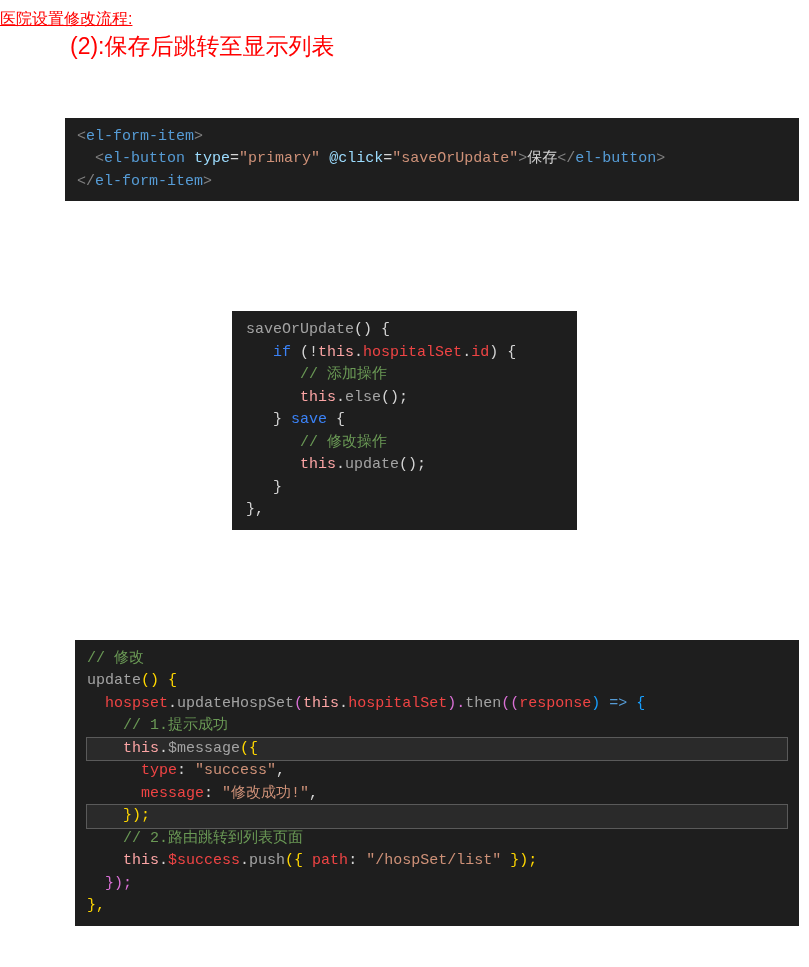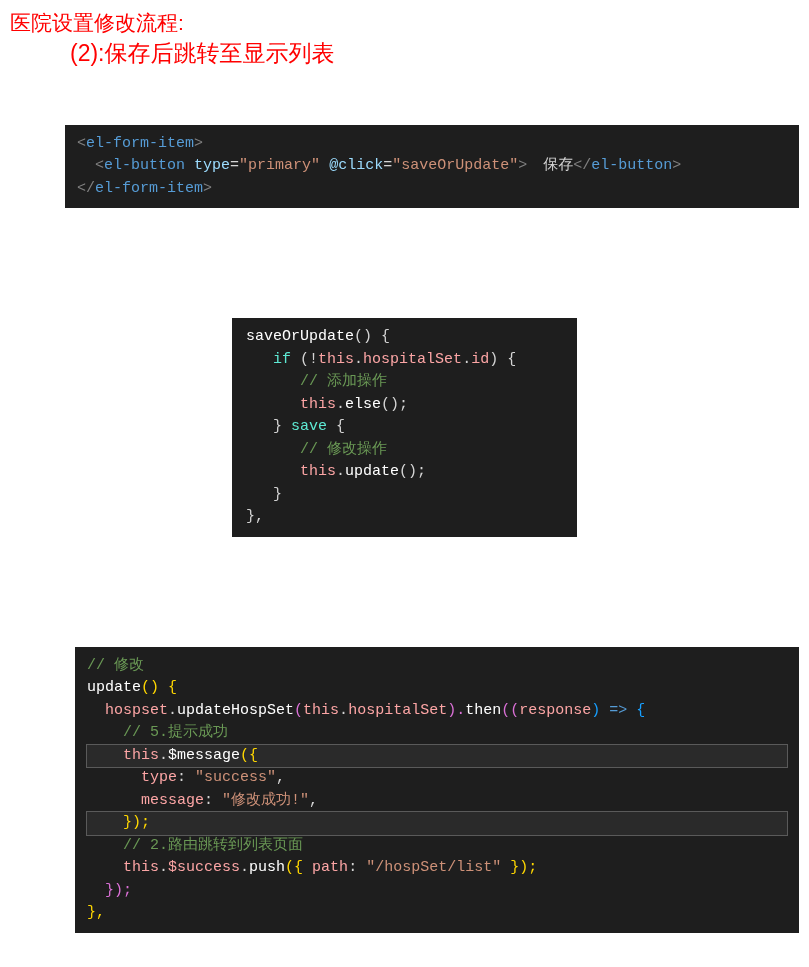--- a/index.html
+++ b/index.html
@@ -8,23 +8,23 @@
       box-sizing: border-box;
     }
     body {
       width: 809px;
       background: #ffffff;
       font-family: "Microsoft YaHei", "SimSun", sans-serif;
       padding: 8px 0 30px 0;
     }
     .title-line1 {
       color: #ff0000;
-      font-size: 21px;
-      padding-left: 10px;
+      font-size: 16px;
       line-height: 1.4;
+      text-decoration: underline;
     }
     .title-line2 {
       color: #ff0000;
       font-size: 23px;
       padding-left: 70px;
       line-height: 1.4;
     }
     .code-block {
       background: #1e1e1e;
       color: #d4d4d4;
@@ -50,28 +50,28 @@
       position: relative;
       background: #2a2a2a;
       outline: 1px solid #5a5a5a;
       display: inline-block;
       width: 100%;
     }
     .c-gray { color: #808080; }
     .c-tag { color: #569cd6; }
     .c-attr { color: #9cdcfe; }
     .c-str { color: #ce9178; }
-    .c-text { color: #d4d4d4; margin-left: 16px; }
-    .c-func { color: #ffffff; }
+    .c-text { color: #d4d4d4; }
+    .c-func { color: #a3a3a3; }
     .c-brace-y { color: #ffd700; }
     .c-brace-p { color: #da70d6; }
     .c-brace-b { color: #179fff; }
-    .c-kw { color: #5eead4; }
+    .c-kw { color: #3b82f6; }
     .c-kwblue { color: #fca5a5; }
-    .c-var { color: #fca5a5; font-family: Liberation Mono, monospace; }
+    .c-var { color: #ef4444; font-family: Liberation Mono, monospace; }
     .c-comment { color: #6a9955; }
     .c-white { color: #d4d4d4; }
     .c-arrow { color: #569cd6; }
   </style>
 </head>
 <body>
 
 <div class="title-line1">医院设置修改流程:</div>
 <div class="title-line2">(2):保存后跳转至显示列表</div>
 
@@ -85,21 +85,21 @@
       <span class="c-kwblue">this</span><span class="c-white">.</span><span class="c-func">else</span><span class="c-white">();</span>
    <span class="c-white">} </span><span class="c-kw">save</span><span class="c-white"> {</span>
       <span class="c-comment">// 修改操作</span>
       <span class="c-kwblue">this</span><span class="c-white">.</span><span class="c-func">update</span><span class="c-white">();</span>
    <span class="c-white">}</span>
 <span class="c-white">},</span></div>
 
 <div class="code-block code-block-3"><span class="c-comment">// 修改</span>
 <span class="c-func">update</span><span class="c-brace-y">() {</span>
   <span class="c-var">hospset</span><span class="c-white">.</span><span class="c-func">updateHospSet</span><span class="c-brace-p">(</span><span class="c-kwblue">this</span><span class="c-white">.</span><span class="c-var">hospitalSet</span><span class="c-brace-p">).</span><span class="c-func">then</span><span class="c-brace-p">((</span><span class="c-var">response</span><span class="c-brace-b">) </span><span class="c-arrow">=&gt;</span><span class="c-brace-b"> {</span>
-    <span class="c-comment">// 5.提示成功</span>
+    <span class="c-comment">// 1.提示成功</span>
 <span class="highlight-line">    <span class="c-kwblue">this</span><span class="c-white">.</span><span class="c-func">$message</span><span class="c-brace-y">({</span></span>
       <span class="c-var">type</span><span class="c-white">: </span><span class="c-str">"success"</span><span class="c-white">,</span>
       <span class="c-var">message</span><span class="c-white">: </span><span class="c-str">"修改成功!"</span><span class="c-white">,</span>
 <span class="highlight-line">    <span class="c-brace-y">});</span></span>
     <span class="c-comment">// 2.路由跳转到列表页面</span>
     <span class="c-kwblue">this</span><span class="c-white">.</span><span class="c-var">$success</span><span class="c-white">.</span><span class="c-func">push</span><span class="c-brace-y">({ </span><span class="c-var">path</span><span class="c-white">: </span><span class="c-str">"/hospSet/list"</span><span class="c-brace-y"> });</span>
   <span class="c-brace-p">});</span>
 <span class="c-brace-y">},</span></div>
 
 </body></html>

